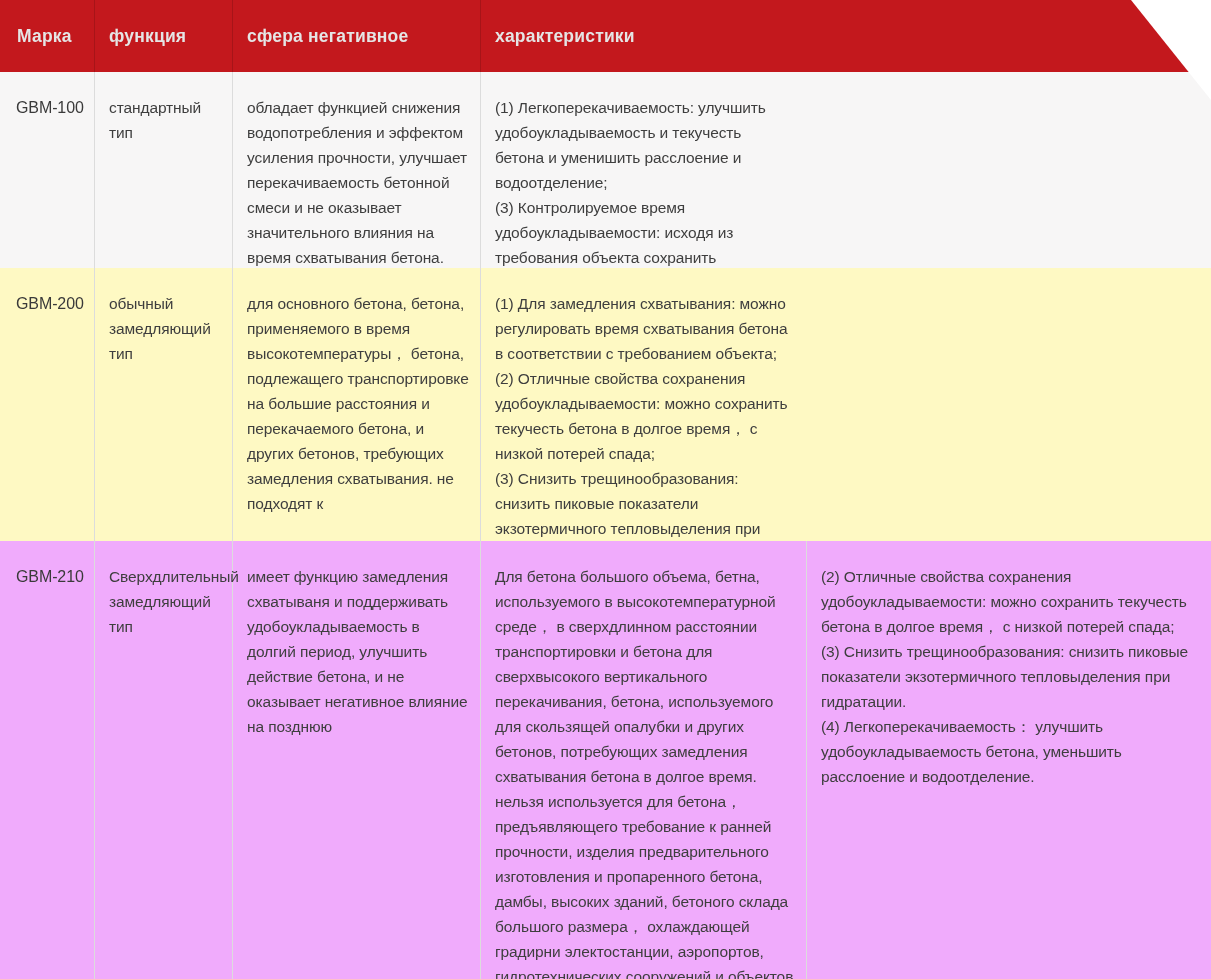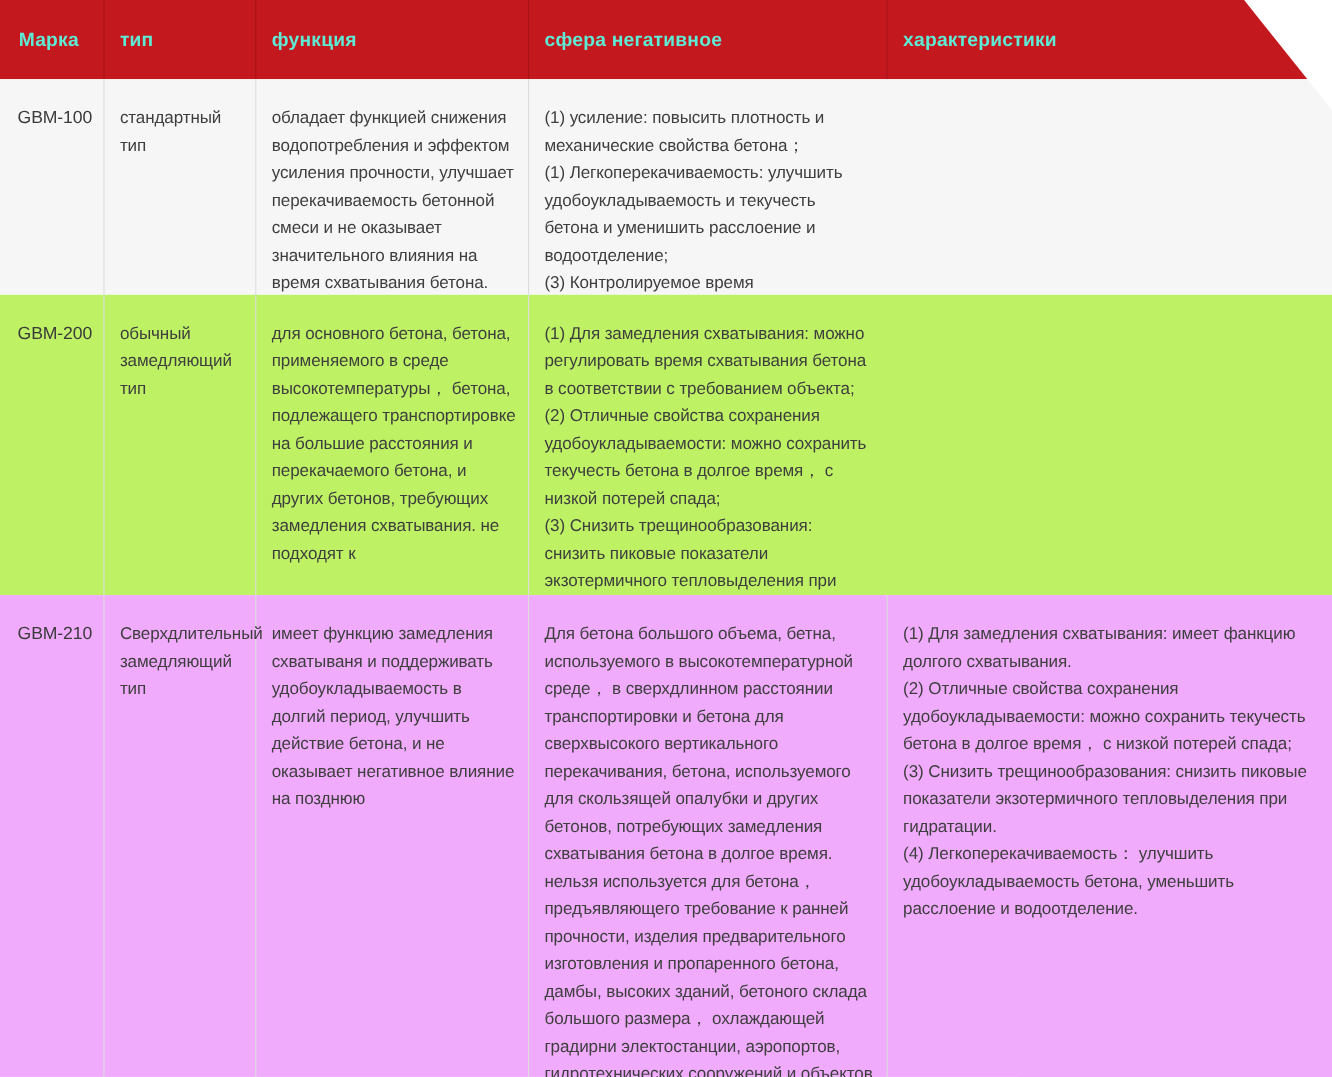--- a/index.html
+++ b/index.html
@@ -23,32 +23,32 @@
   }
   .t-row {
     display: grid;
     grid-template-columns: 95px 138px 248px 326px auto;
   }
   
   .t-head { background: #c3181d; }
   .t-head .cell {
     display: flex;
     align-items: center;
-    color: #5eead4;
+    color: #e5e5e5;
     font-size: 17.5px;
     font-weight: 700;
     letter-spacing: 0.2px;
     border-right: 1px solid rgba(0,0,0,0.14);
     padding: 0 8px 0 14px;
   }
   .t-head .cell:first-child { padding-left: 17px; }
   .t-head .cell:last-child { border-right: none; }
   
   .row-1 { background: #f7f6f6; }
-  .row-2 { background: #bef264; }
+  .row-2 { background: #fef9c3; }
   .row-3 { background: #f0abfc; }
   .t-body .cell {
     border-right: 1px solid #dcdcdc;
     padding: 23px 10px 12px 14px;
     color: #3e3e3e;
     font-size: 15.5px;
     line-height: 25px;
     letter-spacing: -0.1px;
   }
   .t-body .cell:first-child { padding-left: 16px; }
@@ -68,56 +68,53 @@
   }
 </style>
 </head>
 <body>
 
 <div class="page">
   <div class="spec-table">
 
     <div class="t-row t-head">
       <div class="cell">Марка</div>
-      <div class="cell">тип</div>
       <div class="cell">функция</div>
       <div class="cell">сфера негативное</div>
       <div class="cell">характеристики</div>
     </div>
 
     <div class="t-row t-body row-1">
       <div class="cell brand">GBM-100</div>
       <div class="cell">стандартный тип</div>
       <div class="cell">обладает функцией снижения водопотребления и эффектом усиления прочности, улучшает перекачиваемость бетонной смеси и не оказывает значительного влияния на время схватывания бетона.</div>
       <div class="cell">
-        <div class="char-item">(1) усиление: повысить плотность и механические свойства бетона；</div>
         <div class="char-item">(1) Легкоперекачиваемость: улучшить удобоукладываемость и текучесть бетона и уменишить расслоение и водоотделение;</div>
         <div class="char-item">(3) Контролируемое время удобоукладываемости: исходя из требования объекта сохранить удобоукладываемость бетона в определеный период.</div>
       </div>
     </div>
 
     <div class="t-row t-body row-2">
       <div class="cell brand">GBM-200</div>
       <div class="cell">обычный замедляющий тип</div>
-      <div class="cell">для основного бетона, бетона, применяемого в среде высокотемпературы， бетона, подлежащего транспортировке на большие расстояния и перекачаемого бетона, и других бетонов, требующих замедления схватывания. не подходят к</div>
+      <div class="cell">для основного бетона, бетона, применяемого в время высокотемпературы， бетона, подлежащего транспортировке на большие расстояния и перекачаемого бетона, и других бетонов, требующих замедления схватывания. не подходят к</div>
       <div class="cell">
         <div class="char-item">(1) Для замедления схватывания: можно регулировать время схватывания бетона в соответствии с требованием объекта;</div>
         <div class="char-item">(2) Отличные свойства сохранения удобоукладываемости: можно сохранить текучесть бетона в долгое время， с низкой потерей спада;</div>
         <div class="char-item">(3)  Снизить трещинообразования: снизить пиковые показатели экзотермичного тепловыделения при гидратации.</div>
         <div class="char-item">(4) Легкоперекачиваемость： улучшить удобоукладываемость бетона, уменьшить расслоение и водоотделение.</div>
       </div>
     </div>
 
     <div class="t-row t-body row-3">
       <div class="cell brand">GBM-210</div>
       <div class="cell">Сверхдлительный замедляющий тип</div>
       <div class="cell">имеет функцию замедления схватываня и поддерживать удобоукладываемость в долгий период, улучшить действие бетона, и не оказывает негативное влияние на позднюю</div>
       <div class="cell">Для бетона большого объема, бетна, используемого в высокотемпературной среде， в сверхдлинном расстоянии транспортировки и бетона для сверхвысокого вертикального перекачивания, бетона, используемого для скользящей опалубки и других бетонов, потребующих замедления схватывания бетона в долгое время. нельзя используется для бетона， предъявляющего требование к ранней прочности, изделия предварительного изготовления и пропаренного бетона, дамбы, высоких зданий, бетоного склада большого размера， охлаждающей градирни электостанции, аэропортов, гидротехнических сооружений и объектов с маштабным бетонированием.</div>
       <div class="cell">
-        <div class="char-item">(1) Для замедления схватывания: имеет фанкцию долгого схватывания.</div>
         <div class="char-item">(2) Отличные свойства сохранения удобоукладываемости: можно сохранить текучесть бетона в долгое время， с низкой потерей спада;</div>
         <div class="char-item">(3)  Снизить трещинообразования: снизить пиковые показатели экзотермичного тепловыделения при гидратации.</div>
         <div class="char-item">(4) Легкоперекачиваемость： улучшить удобоукладываемость бетона, уменьшить расслоение и водоотделение.</div>
       </div>
     </div>
 
   </div>
   <div class="corner-cut"></div>
 </div>
 

